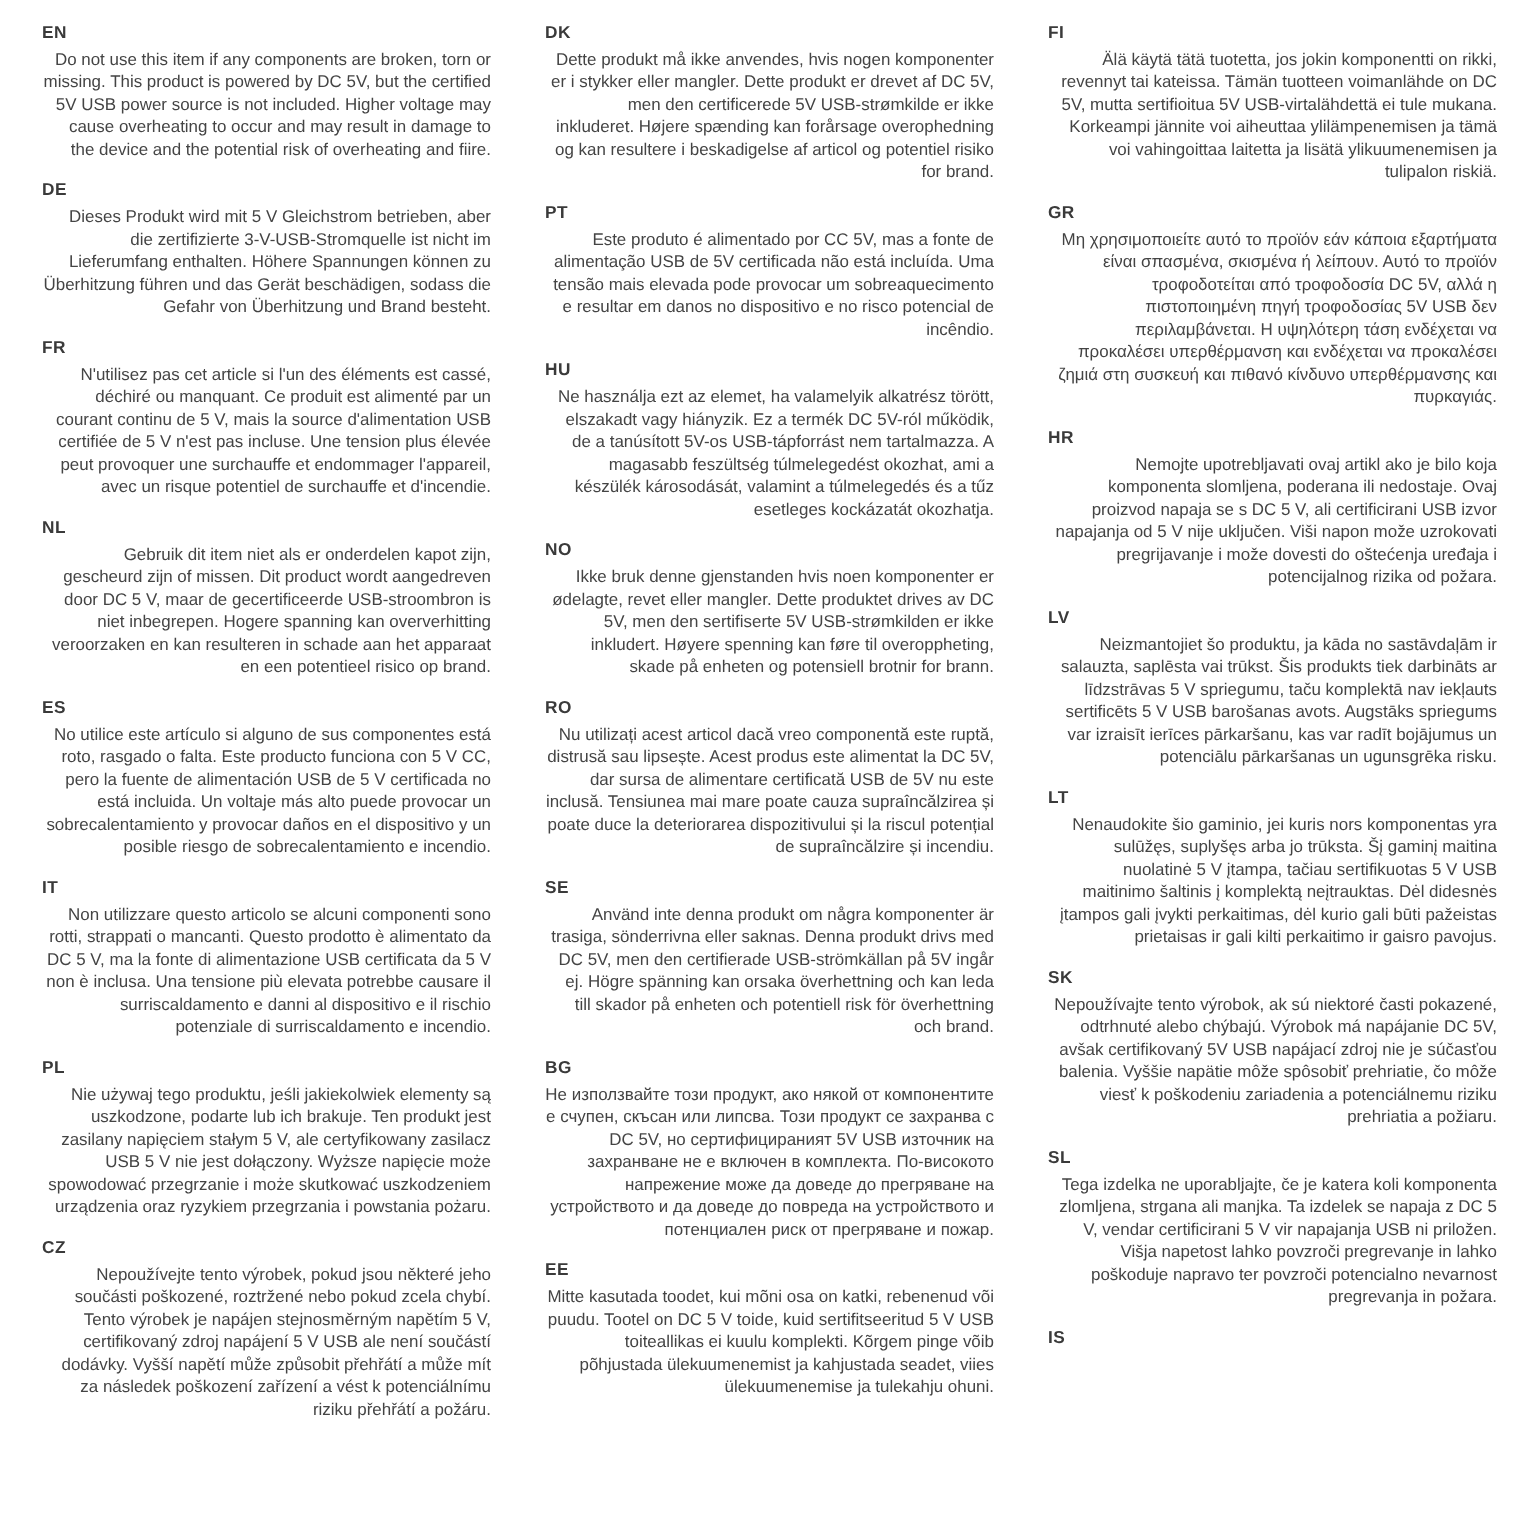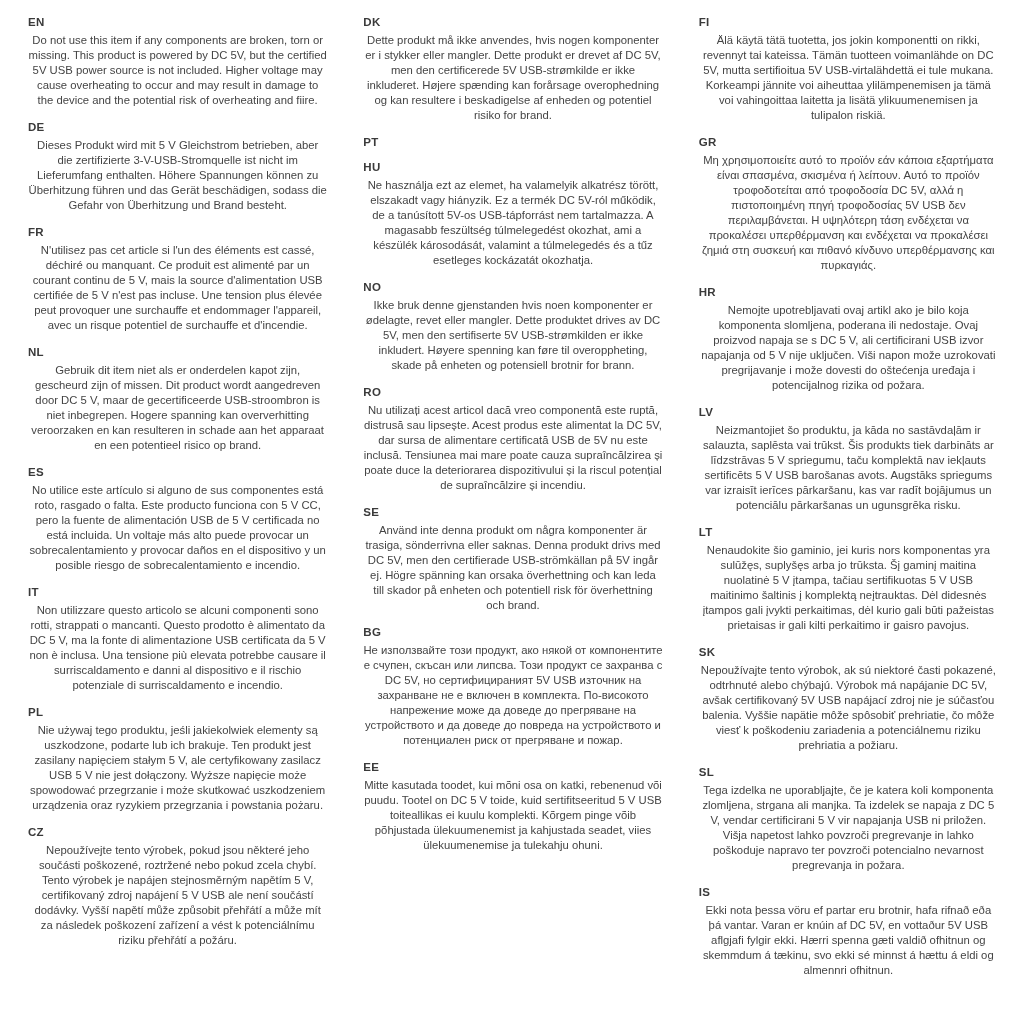--- a/index.html
+++ b/index.html
@@ -30,21 +30,21 @@
     font-weight: bold;
     letter-spacing: 0.3px;
     margin: 0 0 5px 0;
     color: #3a3a3a;
   }
   .lang-text {
     font-size: 11.3px;
     line-height: 15px;
     margin: 0;
     color: #444444;
-    text-align: center;
+    text-align: right;
   }
 </style>
 </head>
 <body>
 
 <div class="page">
 
   <div class="col">
     <div class="section">
       <h3 class="lang-code">EN</h3>
@@ -76,24 +76,25 @@
     </div>
     <div class="section">
       <h3 class="lang-code">CZ</h3>
       <p class="lang-text">Nepoužívejte tento výrobek, pokud jsou některé jeho součásti poškozené, roztržené nebo pokud zcela chybí. Tento výrobek je napájen stejnosměrným napětím 5 V, certifikovaný zdroj napájení 5 V USB ale není součástí dodávky. Vyšší napětí může způsobit přehřátí a může mít za následek poškození zařízení a vést k potenciálnímu riziku přehřátí a požáru.</p>
     </div>
   </div>
 
   <div class="col">
     <div class="section">
       <h3 class="lang-code">DK</h3>
-      <p class="lang-text">Dette produkt må ikke anvendes, hvis nogen komponenter er i stykker eller mangler. Dette produkt er drevet af DC 5V, men den certificerede 5V USB-strømkilde er ikke inkluderet. Højere spænding kan forårsage overophedning og kan resultere i beskadigelse af enheden og potentiel risiko for brand.</p>
+      <p class="lang-text">Dette produkt må ikke anvendes, hvis nogen komponenter er i stykker eller mangler. Dette produkt er drevet af DC 5V, men den certificerede 5V USB-strømkilde er ikke inkluderet. Højere spænding kan forårsage overophedning og kan resultere i beskadigelse af articol og potentiel risiko for brand.</p>
     </div>
     <div class="section">
       <h3 class="lang-code">PT</h3>
+      <p class="lang-text">Este produto é alimentado por CC 5V, mas a fonte de alimentação USB de 5V certificada não está incluída. Uma tensão mais elevada pode provocar um sobreaquecimento e resultar em danos no dispositivo e no risco potencial de incêndio.</p>
     </div>
     <div class="section">
       <h3 class="lang-code">HU</h3>
       <p class="lang-text">Ne használja ezt az elemet, ha valamelyik alkatrész törött, elszakadt vagy hiányzik. Ez a termék DC 5V-ról működik, de a tanúsított 5V-os USB-tápforrást nem tartalmazza. A magasabb feszültség túlmelegedést okozhat, ami a készülék károsodását, valamint a túlmelegedés és a tűz esetleges kockázatát okozhatja.</p>
     </div>
     <div class="section">
       <h3 class="lang-code">NO</h3>
       <p class="lang-text">Ikke bruk denne gjenstanden hvis noen komponenter er ødelagte, revet eller mangler. Dette produktet drives av DC 5V, men den sertifiserte 5V USB-strømkilden er ikke inkludert. Høyere spenning kan føre til overoppheting, skade på enheten og potensiell brotnir for brann.</p>
     </div>
     <div class="section">
@@ -138,17 +139,16 @@
     <div class="section">
       <h3 class="lang-code">SK</h3>
       <p class="lang-text">Nepoužívajte tento výrobok, ak sú niektoré časti pokazené, odtrhnuté alebo chýbajú. Výrobok má napájanie DC 5V, avšak certifikovaný 5V USB napájací zdroj nie je súčasťou balenia. Vyššie napätie môže spôsobiť prehriatie, čo môže viesť k poškodeniu zariadenia a potenciálnemu riziku prehriatia a požiaru.</p>
     </div>
     <div class="section">
       <h3 class="lang-code">SL</h3>
       <p class="lang-text">Tega izdelka ne uporabljajte, če je katera koli komponenta zlomljena, strgana ali manjka. Ta izdelek se napaja z DC 5 V, vendar certificirani 5 V vir napajanja USB ni priložen. Višja napetost lahko povzroči pregrevanje in lahko poškoduje napravo ter povzroči potencialno nevarnost pregrevanja in požara.</p>
     </div>
     <div class="section">
       <h3 class="lang-code">IS</h3>
-      <p class="lang-text">Ekki nota þessa vöru ef partar eru brotnir, hafa rifnað eða þá vantar. Varan er knúin af DC 5V, en vottaður 5V USB aflgjafi fylgir ekki. Hærri spenna gæti valdið ofhitnun og skemmdum á tækinu, svo ekki sé minnst á hættu á eldi og almennri ofhitnun.</p>
     </div>
   </div>
 
 </div>
 
 </body></html>

